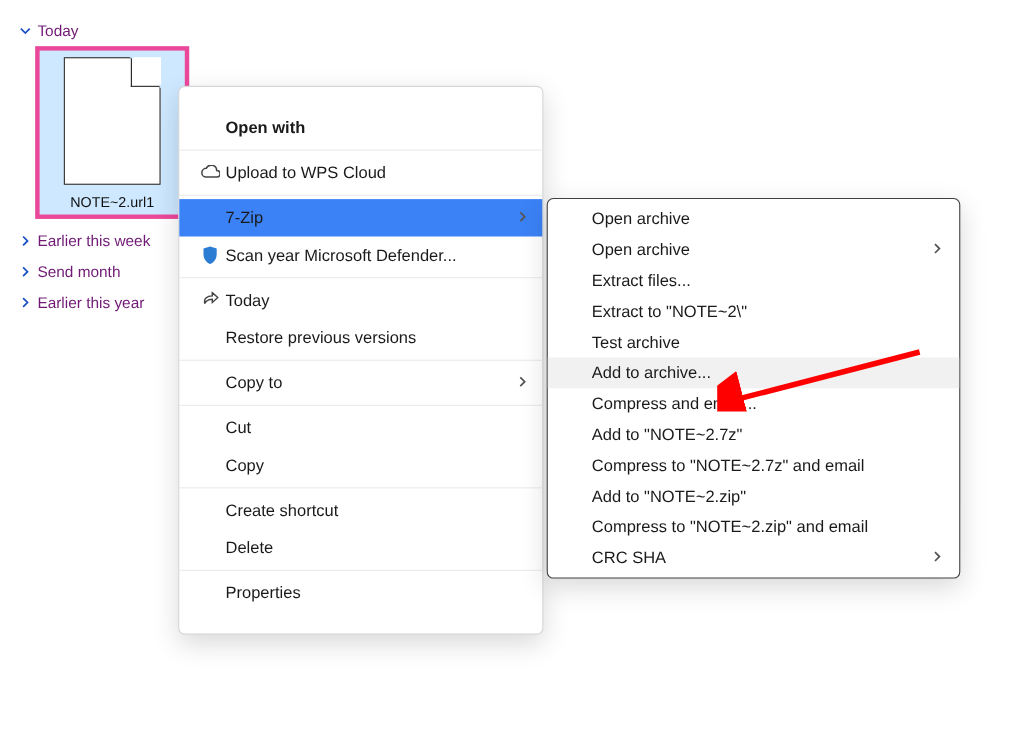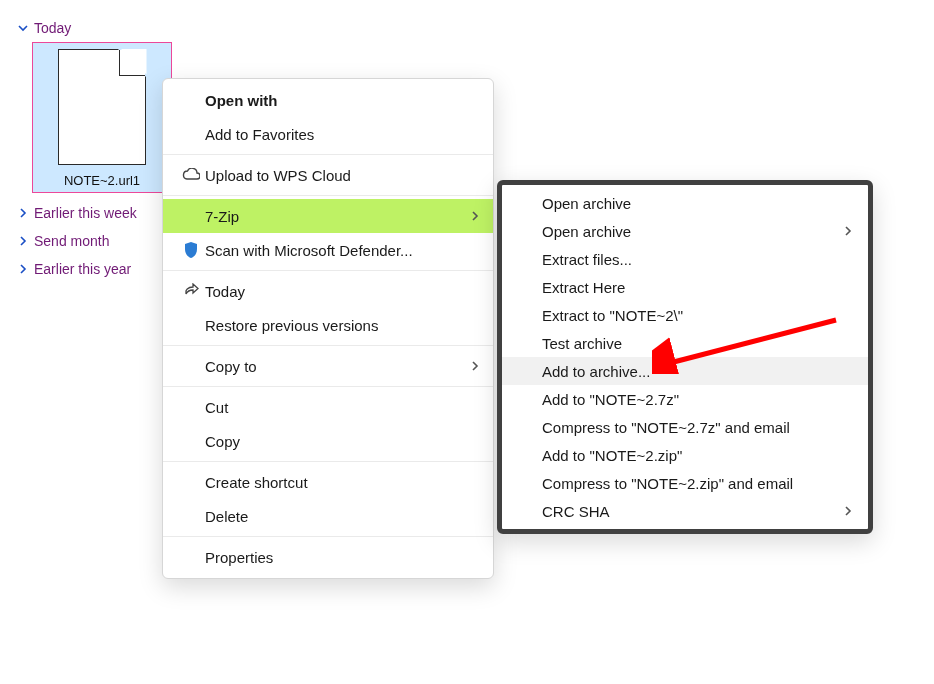--- a/index.html
+++ b/index.html
@@ -30,21 +30,21 @@
   .chev svg { display:block; }
 
   .file-tile {
     display: inline-flex;
     flex-direction: column;
     align-items: center;
     width: 140px;
     padding: 6px 4px 4px 4px;
     margin-left: 14px;
     background: #cde8ff;
-    border: 1px solid #ec4899;
+    border: 4px solid #ec4899;
   }
   .doc-icon {
     width: 88px; height: 116px;
     background: #fff;
     border: 1.5px solid #2a2a2a;
     position: relative;
   }
   .doc-icon::before {
     content: "";
     position: absolute; top: -1px; right: -1px;
@@ -74,42 +74,42 @@
 
   .file-label { margin-top: 8px; font-size: 13px; color: #111; }
 
   
   .menu {
     position: absolute;
     background: #fff;
     border: 1px solid #d6d6d6;
     border-radius: 6px;
     box-shadow: 0 8px 24px rgba(0,0,0,.15);
-    padding: 4px 0;
+    padding: 20px 0;
     min-width: 332px;
     font-size: 15px;
     color: #1a1a1a;
   }
   .menu .row {
     display: flex; align-items: center;
     height: 34px;
     padding: 0 14px 0 14px;
     position: relative;
   }
-  .menu .row:hover, .menu .row.hovered { background: #bef264; }
+  .menu .row:hover, .menu .row.hovered { background: #3b82f6; }
   .menu .icon-slot { width: 28px; display:flex; justify-content:center; color:#444; }
   .menu .label { flex: 1; white-space: nowrap; }
   .menu .label.bold { font-weight: 600; }
   .menu .arrow { color:#555; }
   .menu .sep { height:1px; background:#eaeaea; margin: 3px 0; }
 
   .submenu {
     position: absolute;
     background: #fff;
-    border: 5px solid #404040;
+    border: 1px solid #404040;
     border-radius: 6px;
     box-shadow: 0 8px 24px rgba(0,0,0,.15);
     padding: 4px 0;
     min-width: 376px;
     font-size: 15px;
   }
   .submenu .srow {
     display:flex; align-items:center;
     height: 28px;
     padding: 0 16px 0 40px;
@@ -175,24 +175,20 @@
     <span>Earlier this year</span>
   </div>
 
 </div>
 
 <div class="menu" style="left:162px; top:78px;">
   <div class="row">
     <span class="icon-slot"></span>
     <span class="label bold">Open with</span>
   </div>
-  <div class="row">
-    <span class="icon-slot"></span>
-    <span class="label">Add to Favorites</span>
-  </div>
   <div class="sep"></div>
   <div class="row">
     <span class="icon-slot">
       <svg width="18" height="14" viewBox="0 0 18 14">
           <path d="M5 11a4 4 0 0 1 .5-7.97A5 5 0 0 1 15 5a3 3 0 0 1 0 6H5z" fill="none" stroke="#444" stroke-width="1.4"></path>
         </svg>
     </span>
     <span class="label">Upload to WPS Cloud</span>
   </div>
   <div class="sep"></div>
@@ -204,21 +200,21 @@
           <path d="M2 2 L6 6 L2 10" fill="none" stroke="#555" stroke-width="1.6"></path>
         </svg>
     </span>
   </div>
   <div class="row">
     <span class="icon-slot">
       <svg width="16" height="18" viewBox="0 0 16 18">
           <path d="M8 1 L14 3 V8 C14 13 11 16 8 17 C5 16 2 13 2 8 V3 Z" fill="#2b7cd3"></path>
         </svg>
     </span>
-    <span class="label">Scan with Microsoft Defender...</span>
+    <span class="label">Scan year Microsoft Defender...</span>
   </div>
   <div class="sep"></div>
   <div class="row">
     <span class="icon-slot">
       <svg width="16" height="16" viewBox="0 0 16 16">
           <path d="M3 8 C3 8 4 4 10 4 L10 1 L15 5.5 L10 10 L10 7 C5 7 3 11 3 11 Z" fill="none" stroke="#444" stroke-width="1.3"></path>
         </svg>
     </span>
     <span class="label">Today</span>
   </div>
@@ -270,30 +266,30 @@
     <span class="sarrow">
       <svg width="8" height="12" viewBox="0 0 8 12">
           <path d="M2 2 L6 6 L2 10" fill="none" stroke="#555" stroke-width="1.6"></path>
         </svg>
     </span>
   </div>
   <div class="srow">
     <span class="slabel">Extract files...</span>
   </div>
   <div class="srow">
-    <span class="slabel">Extract Here</span>
-  </div>
-  <div class="srow">
     <span class="slabel">Extract to "NOTE~2\"</span>
   </div>
   <div class="srow">
     <span class="slabel">Test archive</span>
   </div>
   <div class="srow hovered">
     <span class="slabel">Add to archive...</span>
+  </div>
+  <div class="srow">
+    <span class="slabel">Compress and email...</span>
   </div>
   <div class="srow">
     <span class="slabel">Add to "NOTE~2.7z"</span>
   </div>
   <div class="srow">
     <span class="slabel">Compress to "NOTE~2.7z" and email</span>
   </div>
   <div class="srow">
     <span class="slabel">Add to "NOTE~2.zip"</span>
   </div>

